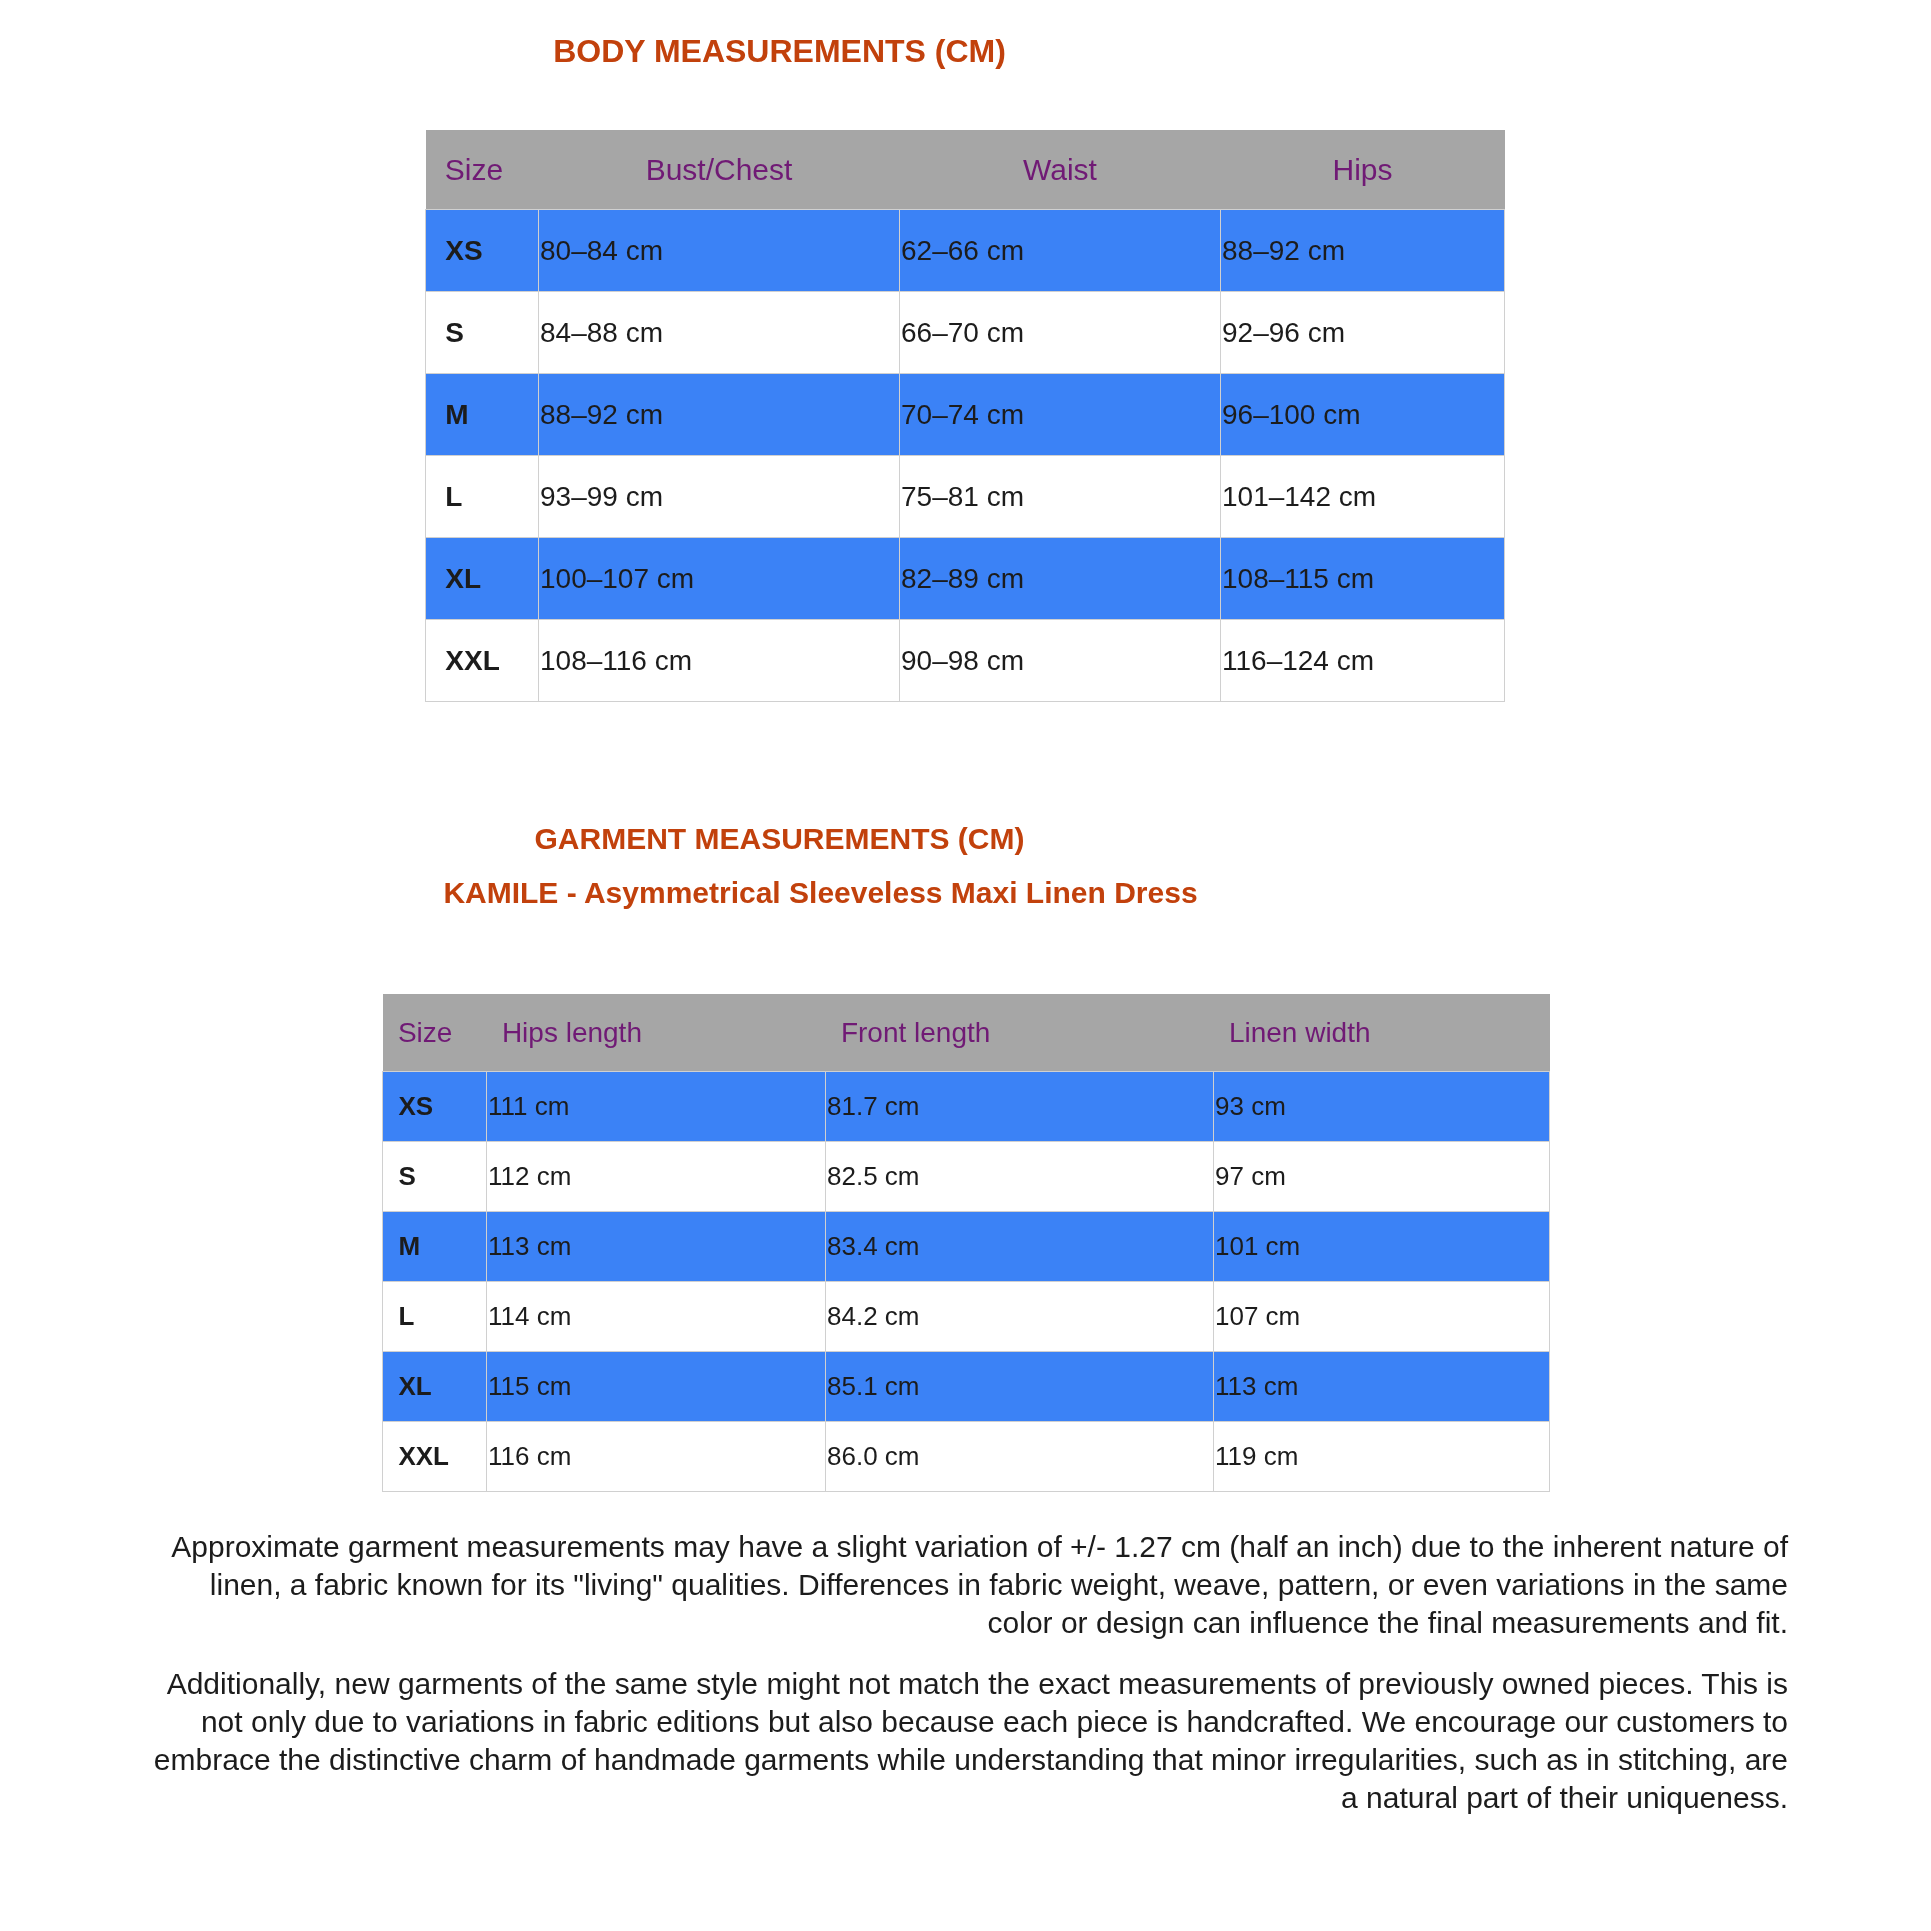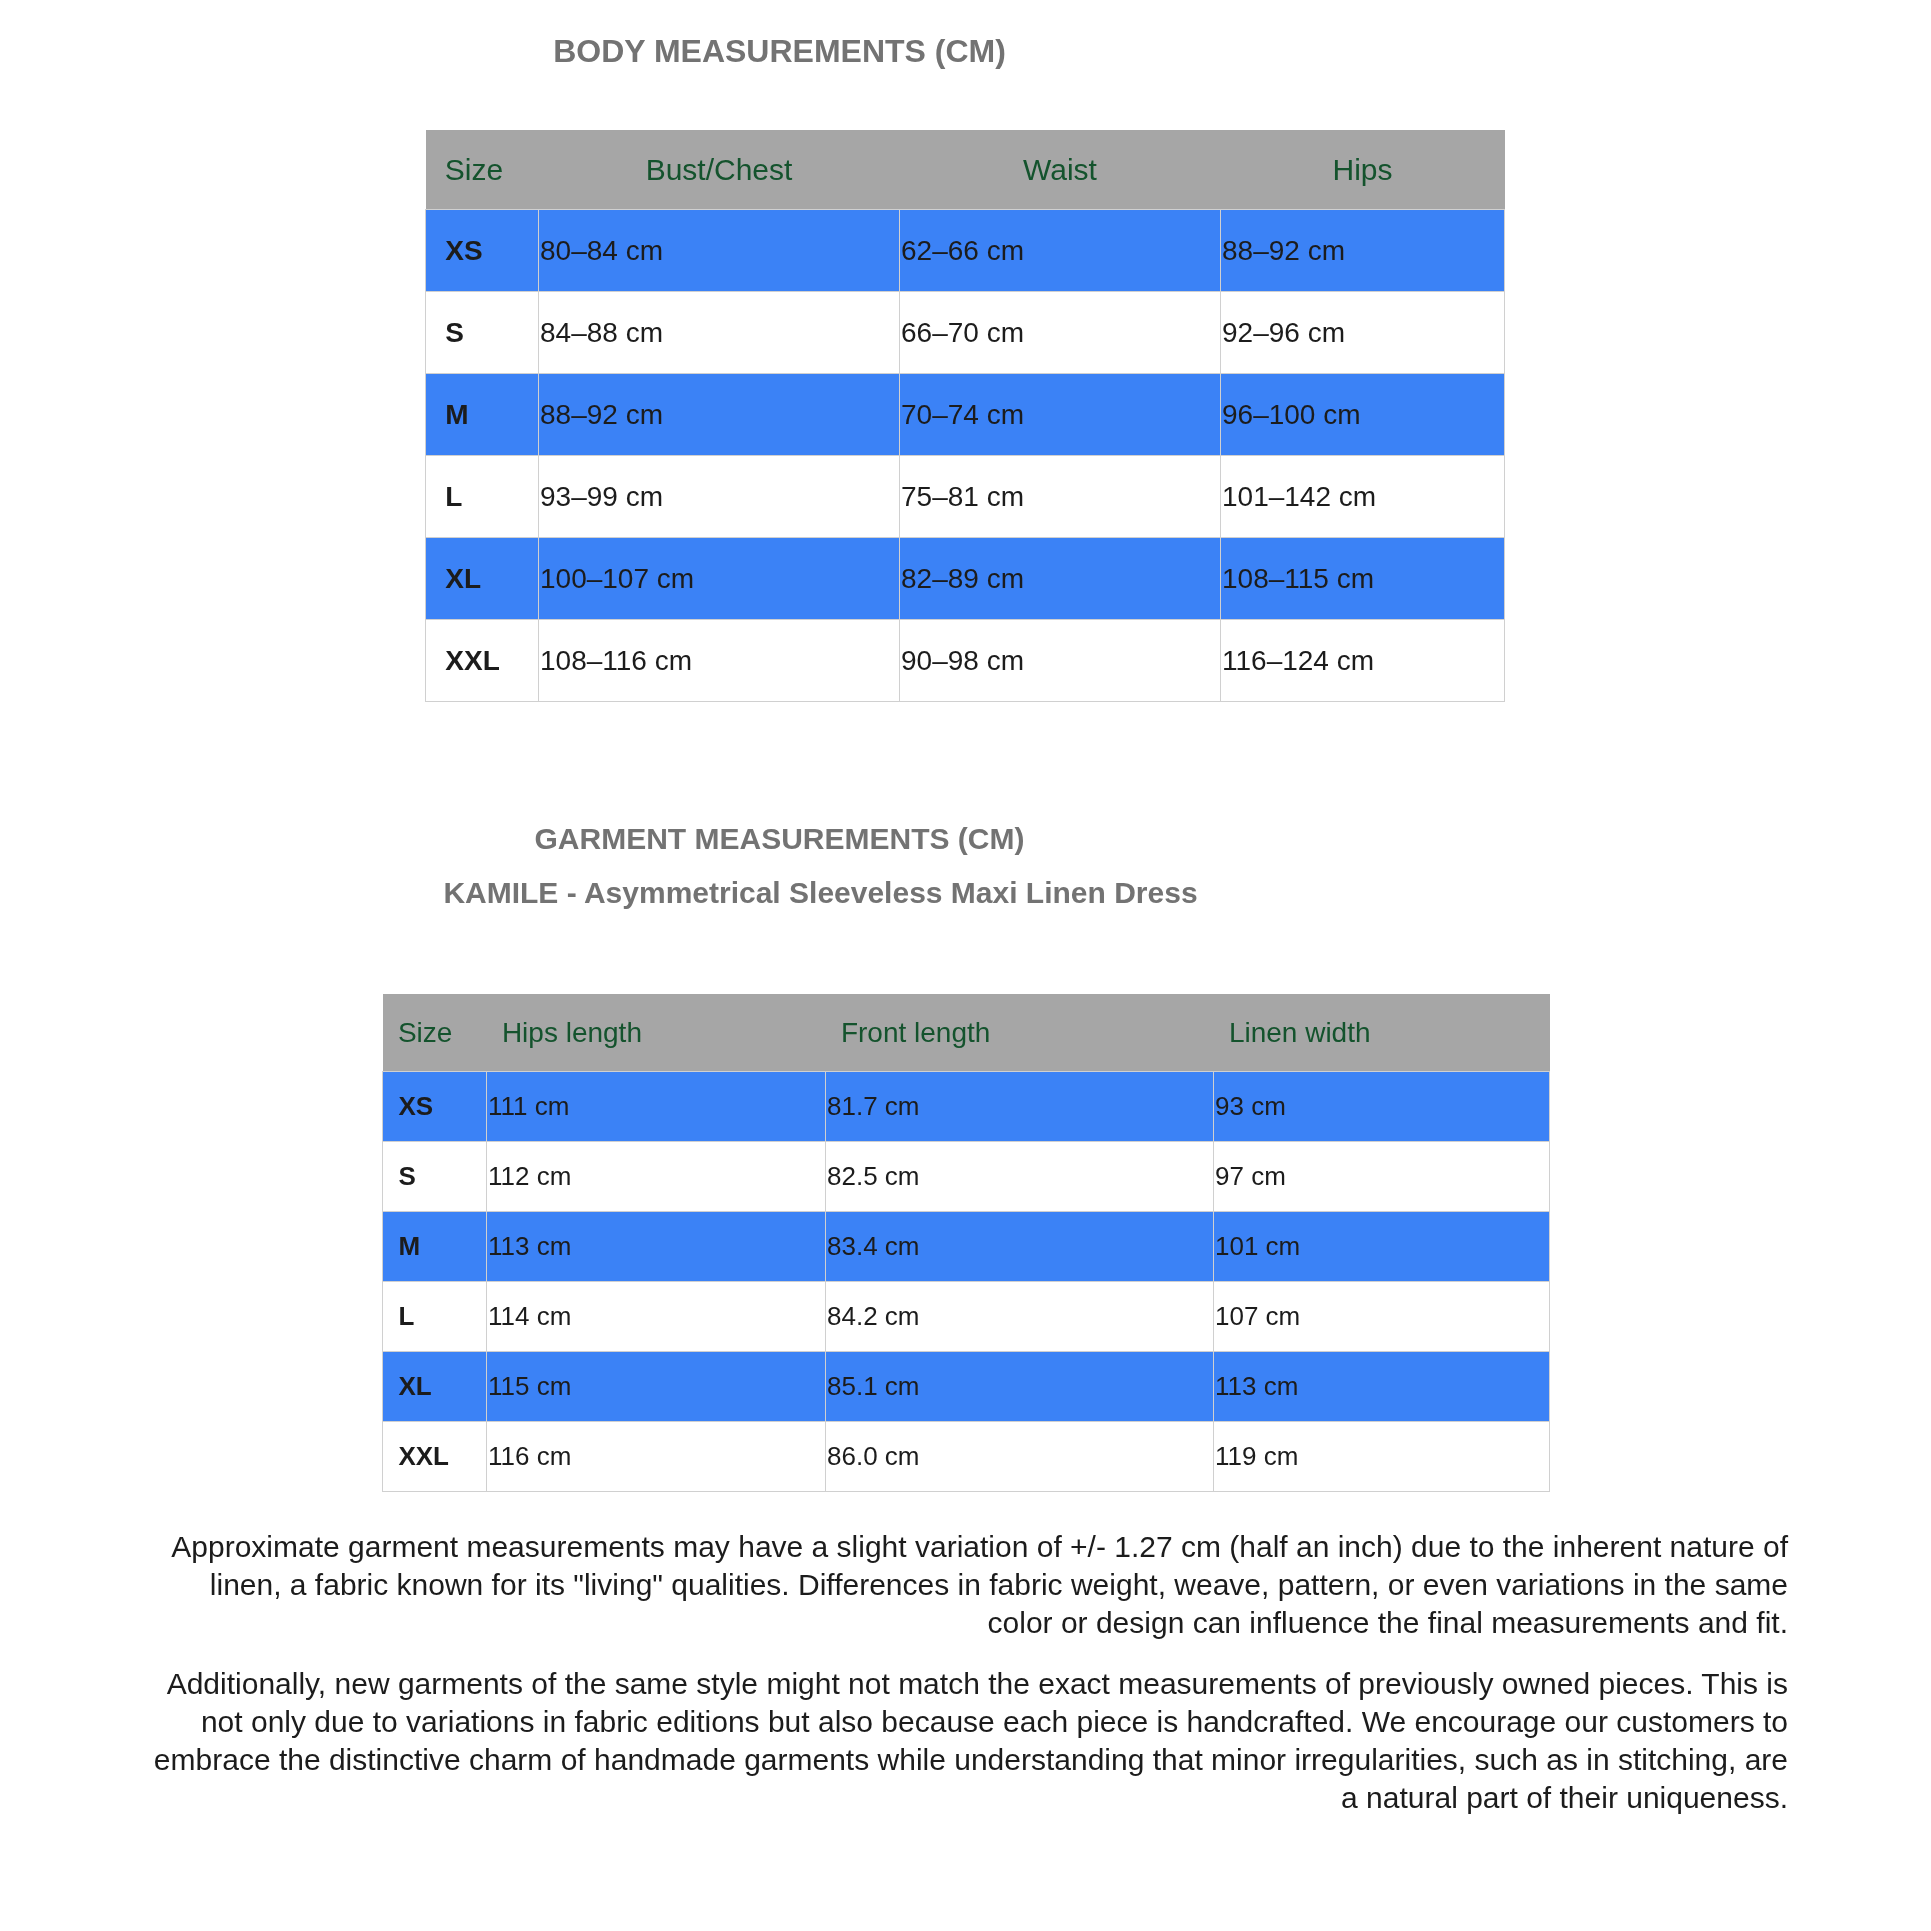--- a/index.html
+++ b/index.html
@@ -8,29 +8,29 @@
     background:#ffffff;
     font-family:"Liberation Sans", sans-serif;
     color:#1c1c1c;
     position:relative;
     overflow:hidden;
   }
   .doc-title{
     position:absolute;left:0;width:1559px;
     text-align:center;
     font-weight:700;
-    color:#737373;
+    color:#c2410c;
   }
   #body-title{top:33px;font-size:32px;}
   #garment-title{top:822px;font-size:30px;}
   #garment-subtitle{top:876px;font-size:30px;margin-left:41px;}
 
   table{border-collapse:collapse;position:absolute;table-layout:fixed;}
   th{
-    background:#a6a6a6;color:#14532d;
+    background:#a6a6a6;color:#701a75;
     font-weight:400;
     border:none;
     vertical-align:middle;
   }
   td{
     border:1.9px solid #d0d0d0;
     vertical-align:middle;
     text-align:left;
   }
   tr.stripe td{background:#3b82f6;}

